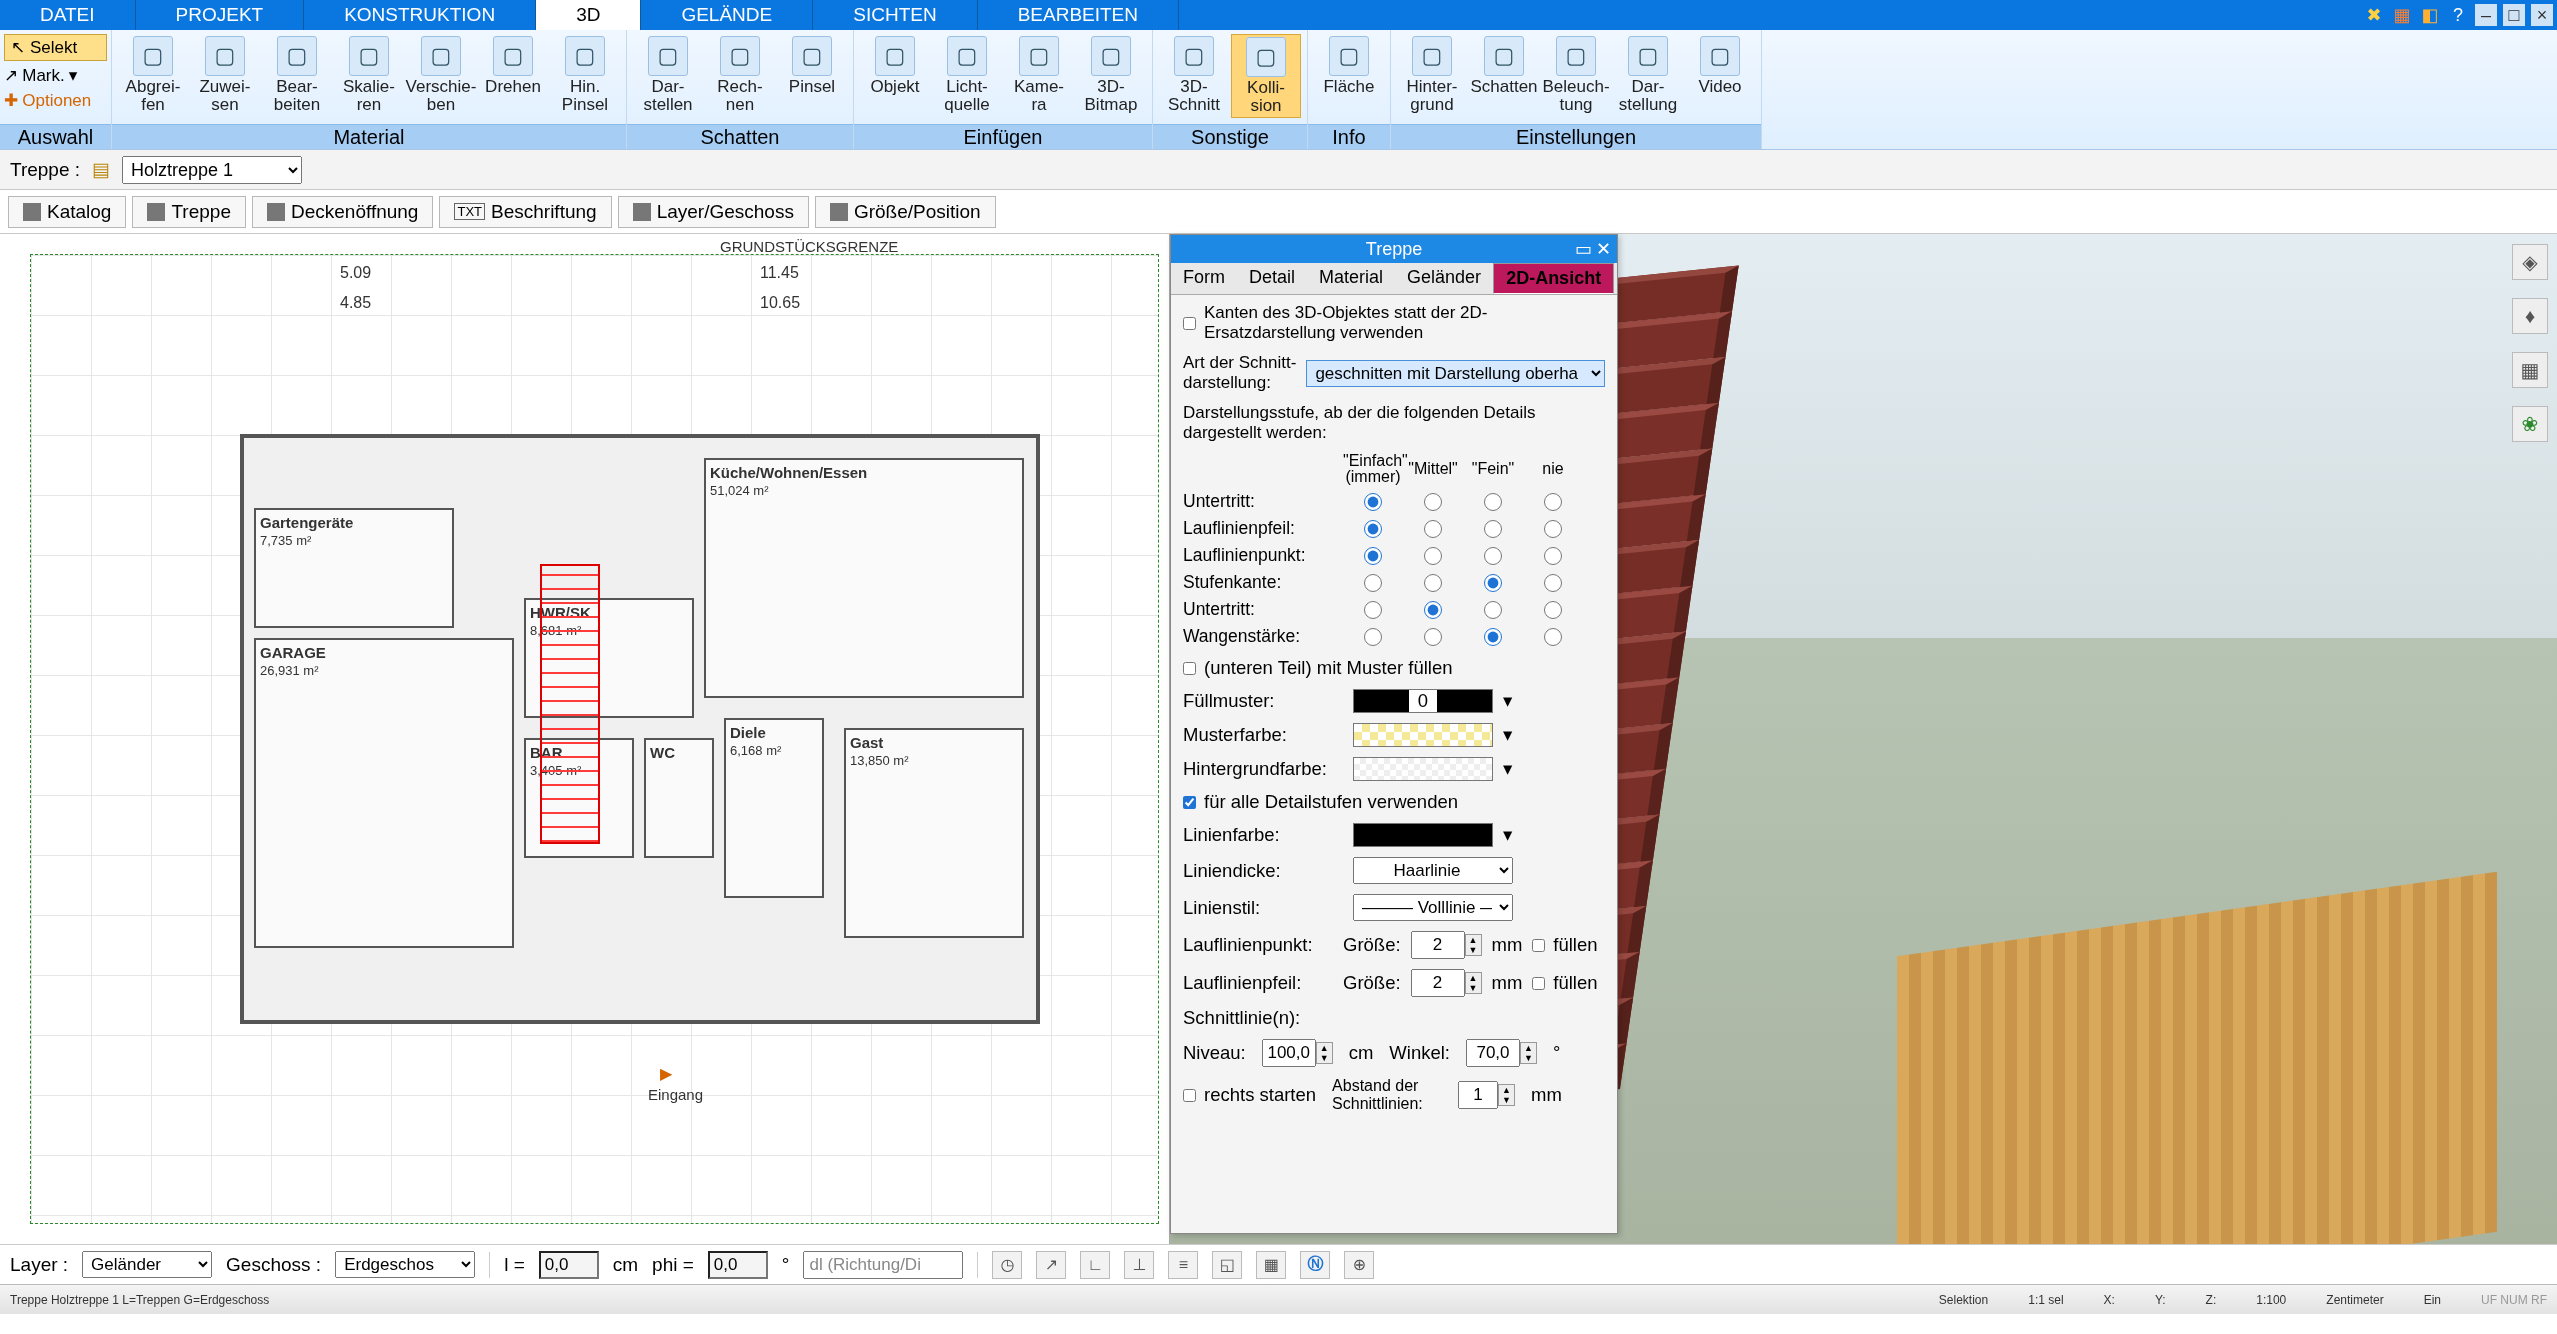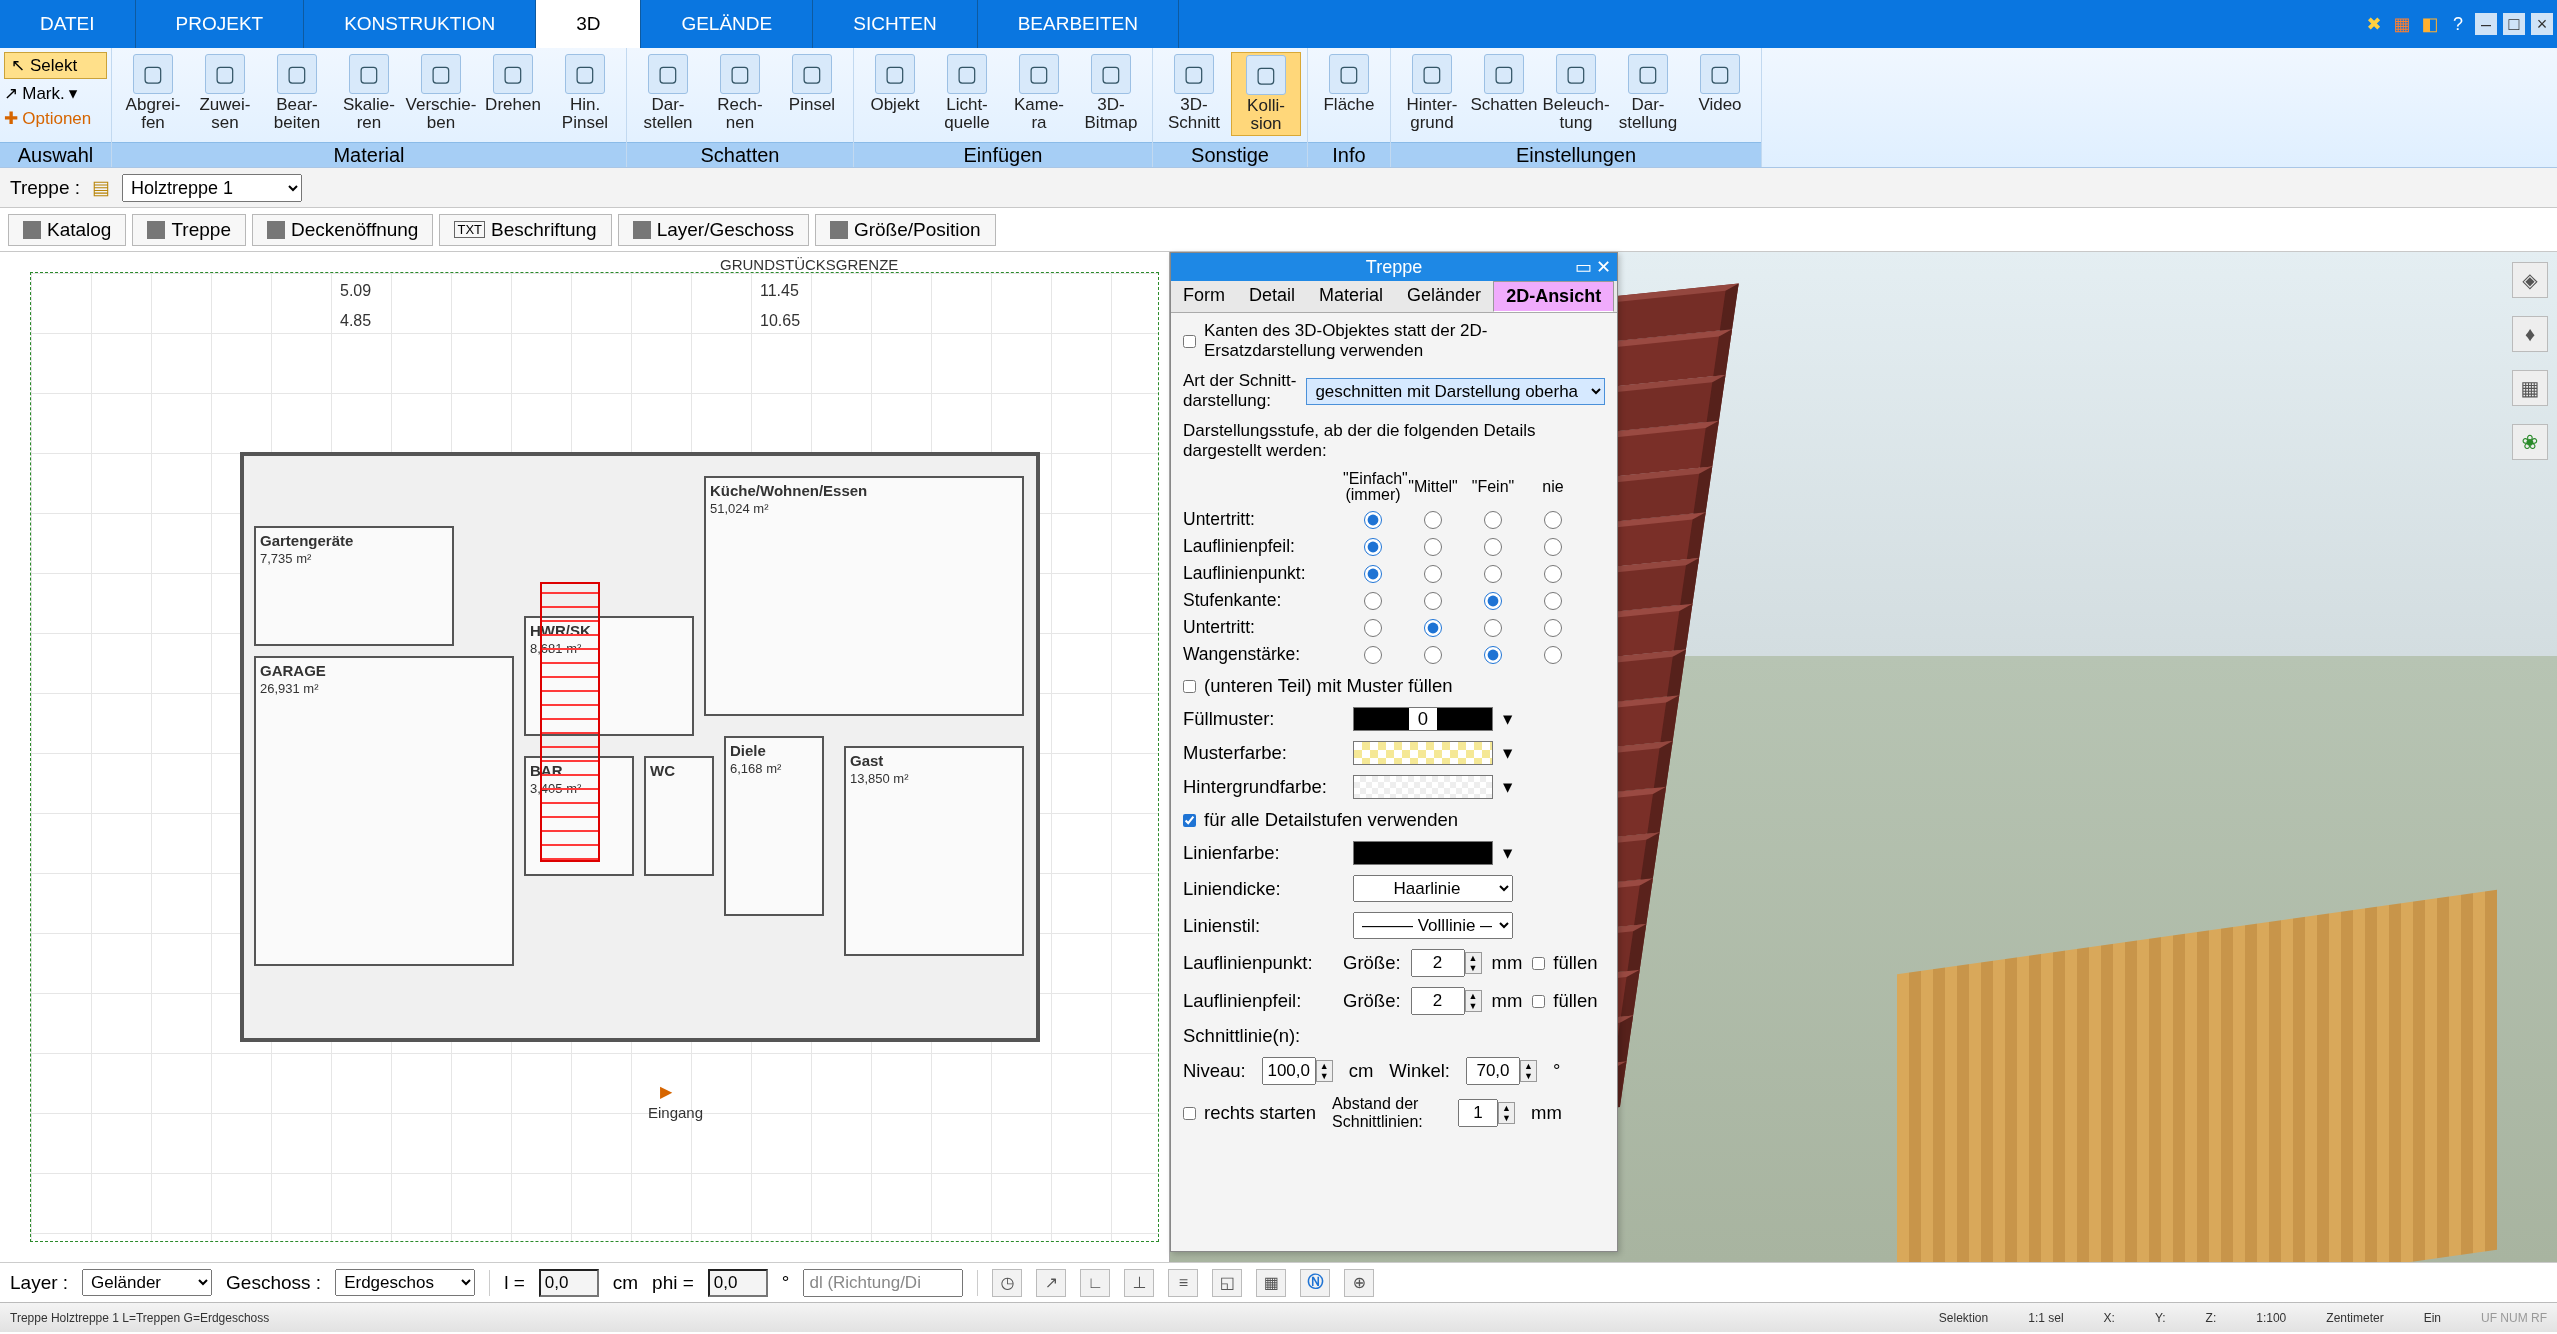--- a/index.html
+++ b/index.html
@@ -1,19 +1,19 @@
 <!DOCTYPE html>
 <html><head>
 <meta charset="utf-8">
 <style>
 * { box-sizing: border-box; margin: 0; padding: 0; font-family: "Segoe UI", Tahoma, sans-serif; }
 body { width: 2557px; height: 1334px; overflow: hidden; background: #fff; font-size: 20px; }
 
 
-.menubar { height: 48px; background: #0a76e0; display: flex; align-items: stretch; color: #fff; position: relative; }
+.menubar { height: 30px; background: #0a76e0; display: flex; align-items: stretch; color: #fff; position: relative; }
 .menubar .menu-item { padding: 0 40px; display: flex; align-items: center; font-size: 19px; cursor: pointer; border-right: 1px solid #0e5aa0; }
 .menubar .menu-item.active { background: #fff; color: #000; }
 .menubar .right-icons { position: absolute; right: 4px; top: 0; height: 100%; display: flex; align-items: center; gap: 6px; }
 .menubar .right-icons span { width: 22px; height: 22px; display: inline-flex; align-items: center; justify-content: center; font-size: 18px; }
 
 
 .ribbon { height: 120px; background: linear-gradient(#f0f7ff,#dfefff); display: flex; border-bottom: 1px solid #a9c6e6; }
 .ribbon-group { display: flex; flex-direction: column; border-right: 1px solid #c2d9f0; justify-content: flex-end; }
 .ribbon-buttons { flex: 1; display: flex; align-items: flex-start; padding: 4px 6px 0 6px; gap: 2px; }
 .ribbon-label { height: 25px; background: #a6cef5; font-size: 20px; display: flex; align-items: center; justify-content: center; border-top: 1px solid #8abbe8; }
@@ -53,21 +53,21 @@
   background: repeating-linear-gradient(0deg,#ff3a3a 0,#ff3a3a 2px, transparent 2px, transparent 14px);
   border:2px solid #d00;}
 .dim-text { position:absolute; font-size:16px; color:#333; }
 
 
 .prop-panel { position:absolute; left:1170px; top:0; width:448px; height:1000px; background:#f4f4f4; border:1px solid #888; font-size:18.5px; box-shadow:2px 2px 6px rgba(0,0,0,.2); z-index:5;}
 .prop-panel .titlebar { height:28px; background:#1e88e5; color:#fff; display:flex; align-items:center; justify-content:center; font-size:18px; position:relative;}
 .prop-panel .titlebar .wclose { position:absolute; right:6px; display:flex; gap:4px;}
 .prop-tabs { display:flex; background:#e8e8e8; border-bottom:1px solid #aaa;}
 .prop-tabs .ptab { padding:4px 12px; font-size:18px; cursor:pointer;}
-.prop-tabs .ptab.active { background:#f0abfc; border:1px solid #999; border-bottom:1px solid #fff; font-weight:bold;}
+.prop-tabs .ptab.active { background:#be185d; border:1px solid #999; border-bottom:1px solid #fff; font-weight:bold;}
 .prop-body { padding:8px 12px; display:flex; flex-direction:column; gap:10px;}
 .prop-body label { display:flex; align-items:center; gap:8px;}
 .prop-body .row { display:flex; align-items:center; gap:10px;}
 .prop-body select, .prop-body input[type=text] { font-size:17px; padding:2px 4px;}
 .radio-grid { display:grid; grid-template-columns: 160px repeat(4,60px); row-gap:6px; align-items:center; font-size:17.5px;}
 .radio-grid .hd { text-align:center; font-size:16px; line-height:16px;}
 .radio-grid input[type=radio] { width:18px; height:18px; accent-color:#1e73d4; justify-self:center;}
 .color-swatch { width:140px; height:24px; border:1px solid #777; }
 .spin { display:inline-flex; align-items:center;}
 .spin input { width:54px; text-align:center; font-size:17px; padding:2px;}

